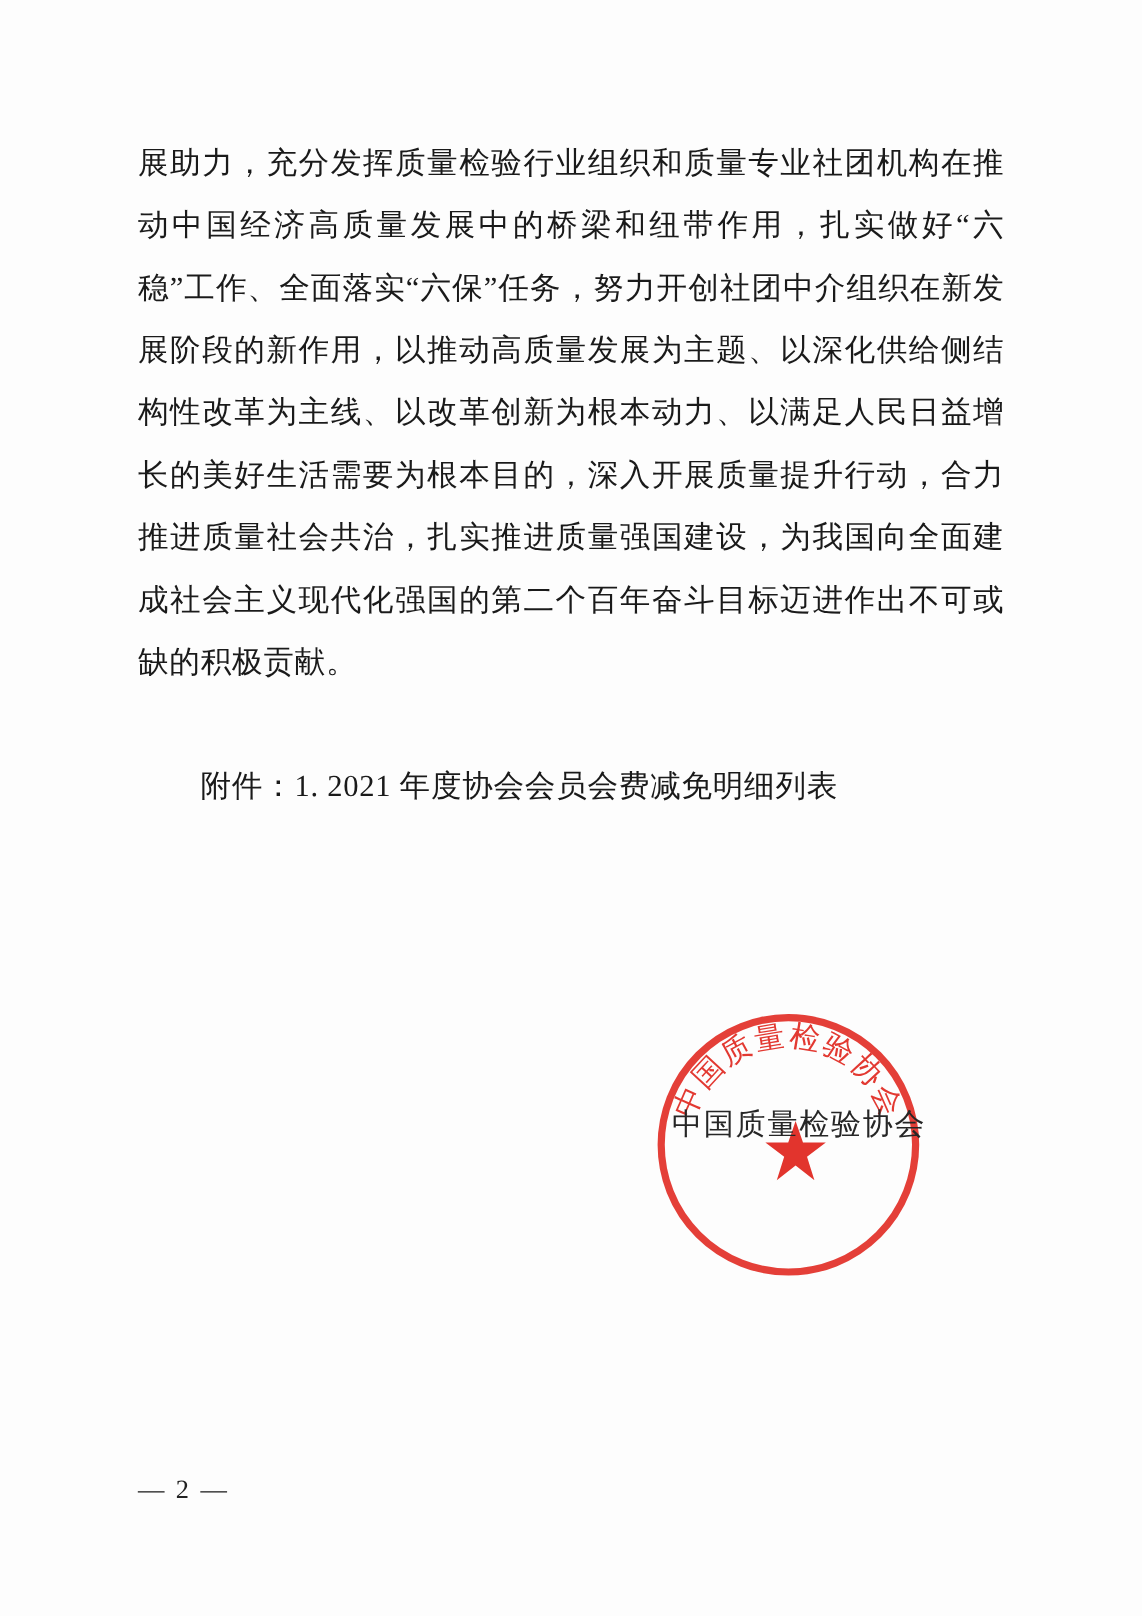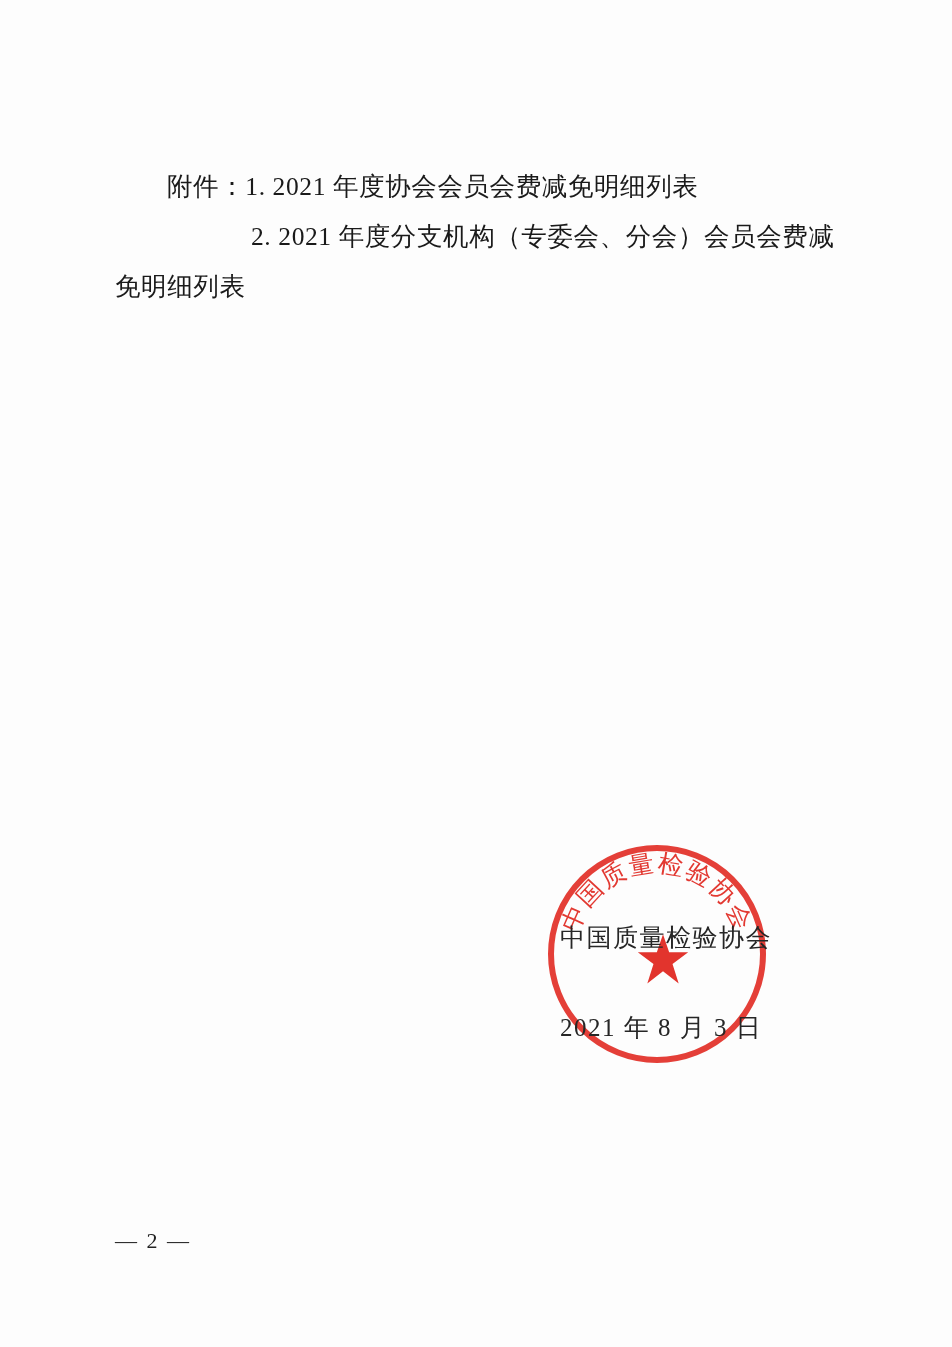--- a/index.html
+++ b/index.html
@@ -118,27 +118,27 @@
     font-family: "Liberation Serif", serif;
   }
 </style>
 </head>
 <body>
 
 <div class="page">
 
   <div class="content">
 
+    <p class="para">展助力，充分发挥质量检验行业组织和质量专业社团机构在推动中国经济高质量发展中的桥梁和纽带作用，扎实做好“六稳”工作、全面落实“六保”任务，努力开创社团中介组织在新发展阶段的新作用，以推动高质量发展为主题、以深化供给侧结构性改革为主线、以改革创新为根本动力、以满足人民日益增长的美好生活需要为根本目的，深入开展质量提升行动，合力推进质量社会共治，扎实推进质量强国建设，为我国向全面建成社会主义现代化强国的第二个百年奋斗目标迈进作出不可或缺的积极贡献。</p>
 
 
     <div class="attachments">
       <div class="attach-line-1">
         <span>附件：</span><span>1. 2021 年度协会会员会费减免明细列表</span>
       </div>
-      <div class="attach-line-2">2. 2021 年度分支机构（专委会、分会）会员会费减免明细列表</div>
     </div>
 
   </div>
 
   <div class="seal-area">
     <div class="seal-circle"></div>
     <svg class="seal-arc-text" viewBox="0 0 218 218">
       <defs>
         <path id="arcpath" d="M 27,109 A 82,82 0 0 1 191,109" fill="none"></path>
       </defs>
@@ -146,18 +146,17 @@
         <textPath href="#arcpath" startOffset="50%">中国质量检验协会</textPath>
       </text>
     </svg>
     <svg class="seal-star" viewBox="0 0 100 100">
       <polygon points="50,4 61,36 95,36 67,57 78,92 50,70 22,92 33,57 5,36 39,36" fill="#e0241c"></polygon>
     </svg>
   </div>
 
   <div class="signature-block">
     <div class="sign-org">中国质量检验协会</div>
-    <div class="sign-date">2021 年 8 月 3 日</div>
   </div>
 
   <div class="page-number">— 2 —</div>
 
 </div>
 
 </body></html>

